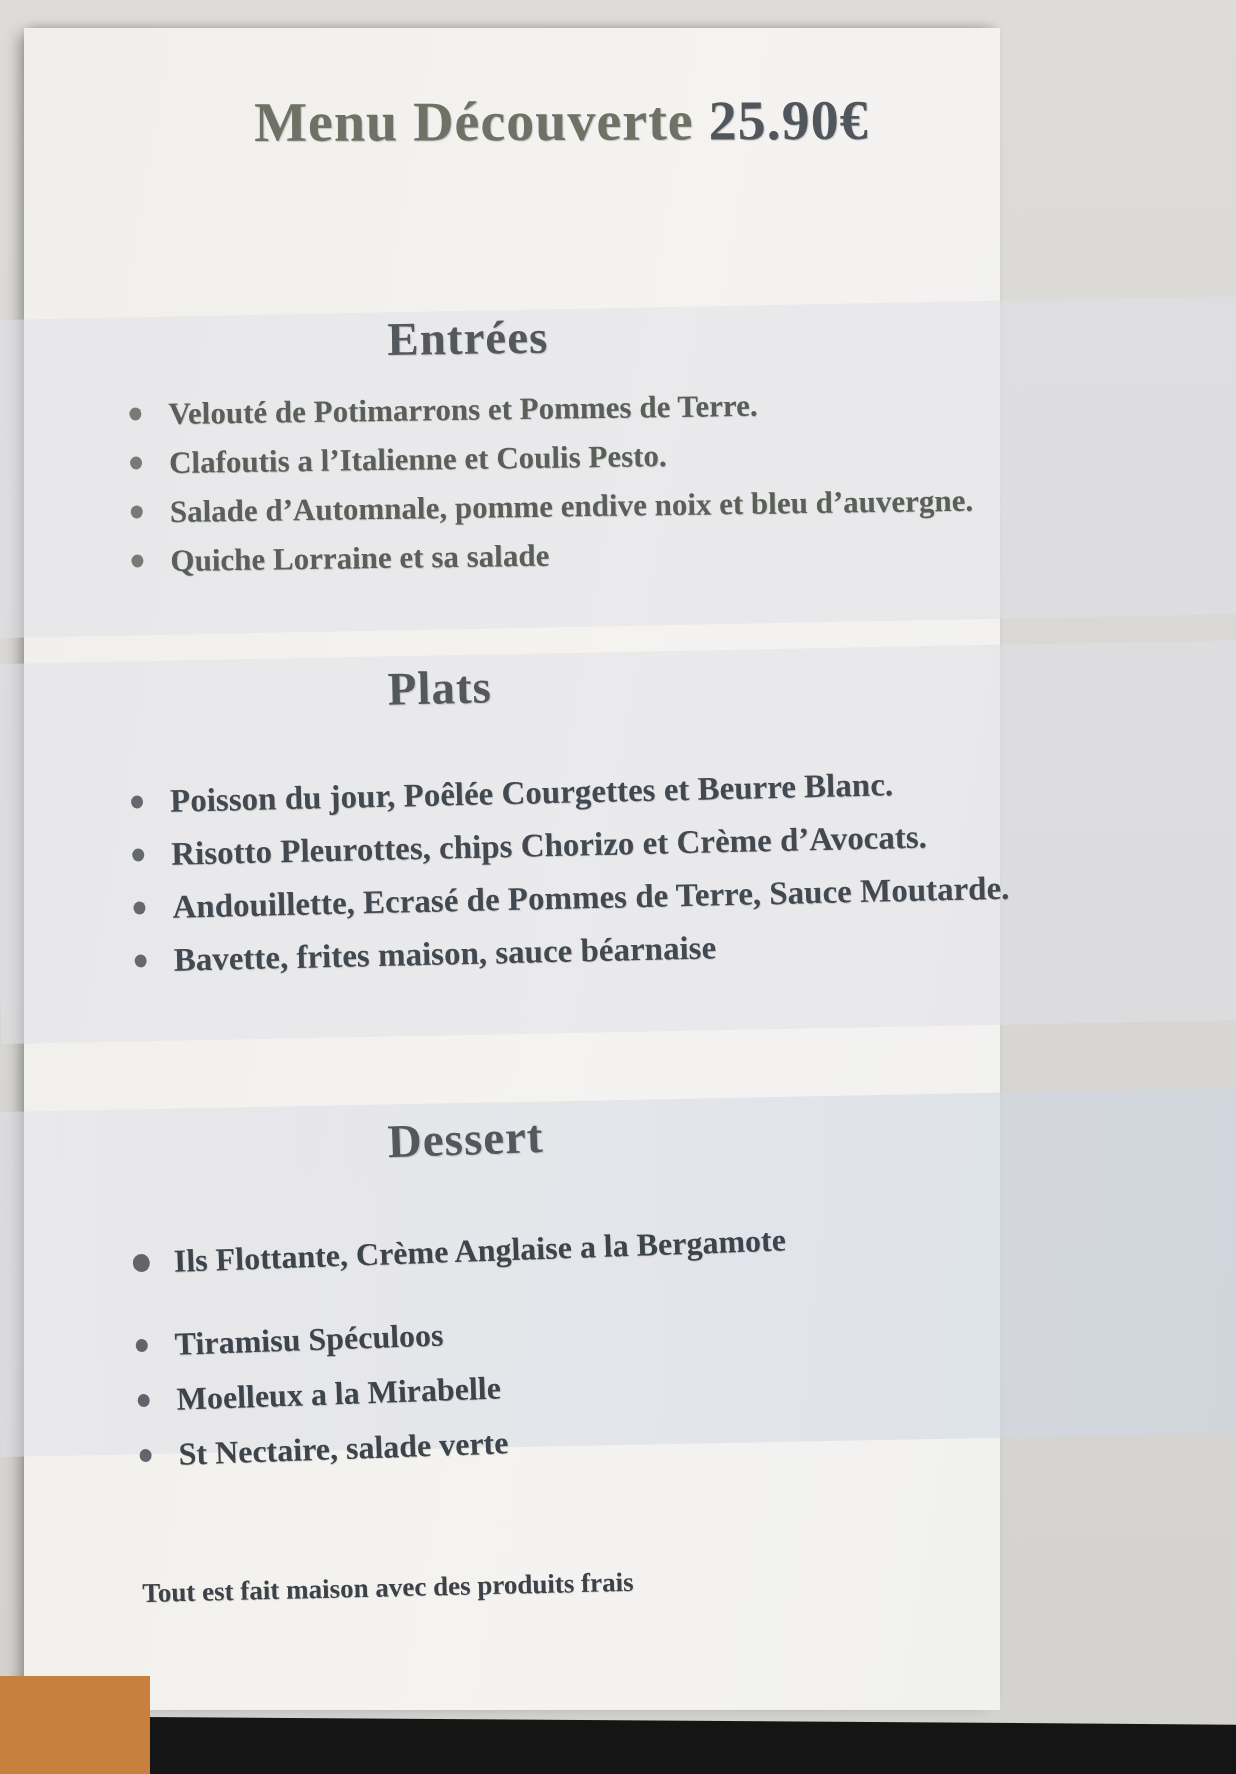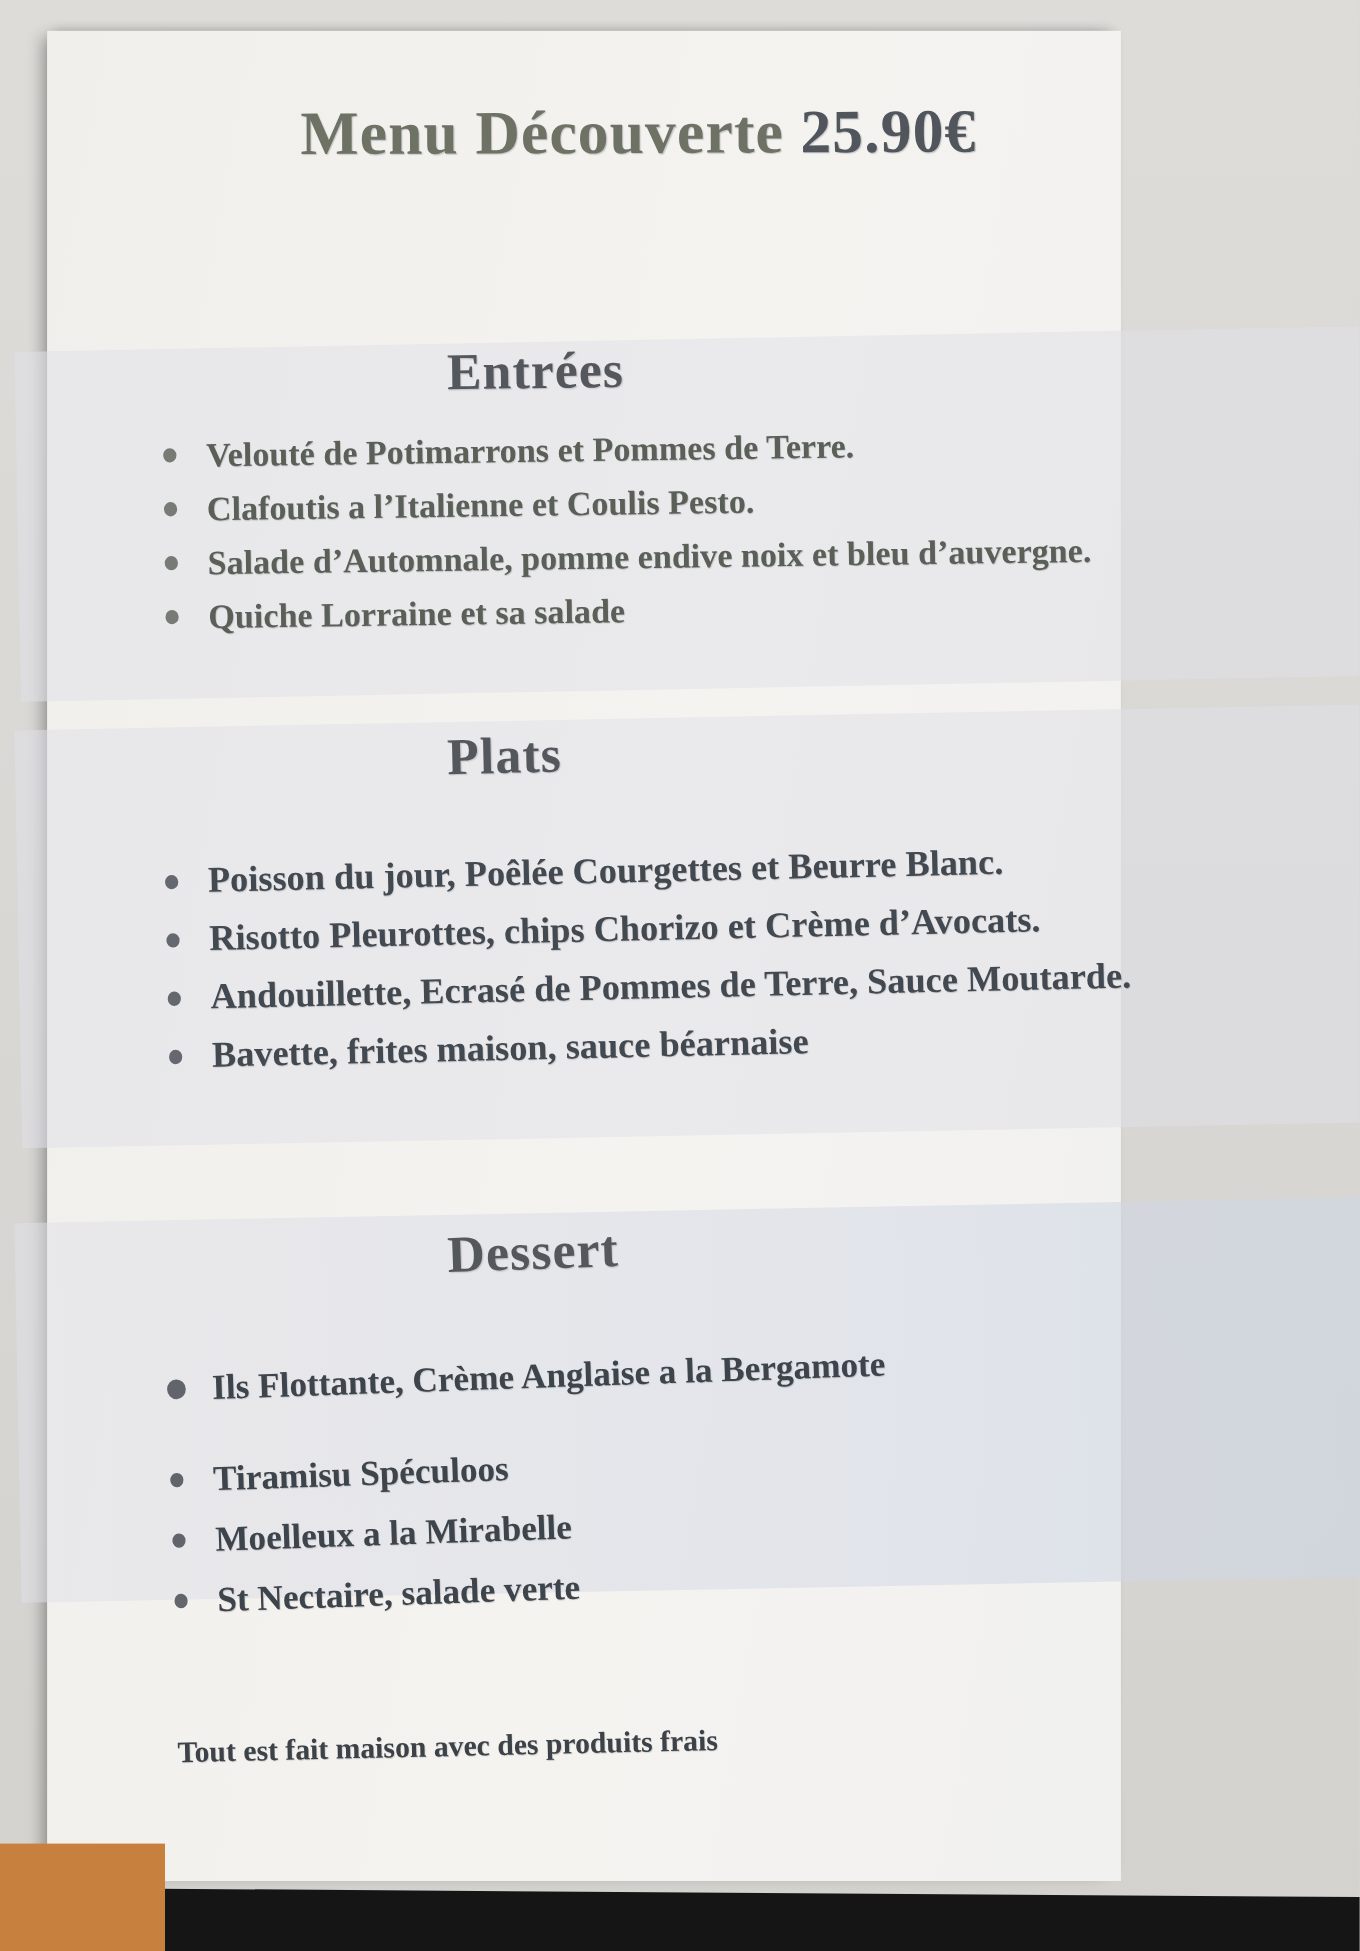--- a/index.html
+++ b/index.html
@@ -7,21 +7,21 @@
     width:1236px; height:1774px;
     font-family:"Liberation Serif","DejaVu Serif",serif;
     background:#d9d8d5;
   }
   .photo {
     position:relative; width:1236px; height:1774px;
     background:linear-gradient(180deg,var(--backdrop,#dddcd9) 0%,#d3d2cf 100%);
     overflow:hidden;
   }
   .paper {
-    position:absolute; left:43px; top:28px; width:976px; height:1682px;
+    position:absolute; left:24px; top:28px; width:976px; height:1682px;
     background:linear-gradient(100deg,#f1efec 0%,var(--paper,#f5f3f0) 55%,#f1f1f0 100%);
     box-shadow:-10px 0 14px -6px rgba(0,0,0,.35), 0 -6px 10px -6px rgba(0,0,0,.22);
   }
   
   .band {
     position:absolute; left:-30px; width:1280px;
     transform:rotate(-1.1deg); transform-origin:0 0;
     background:var(--band-tint-soft,rgba(224,224,232,.55));
   }
   .band1 { top:292px; height:318px; }

